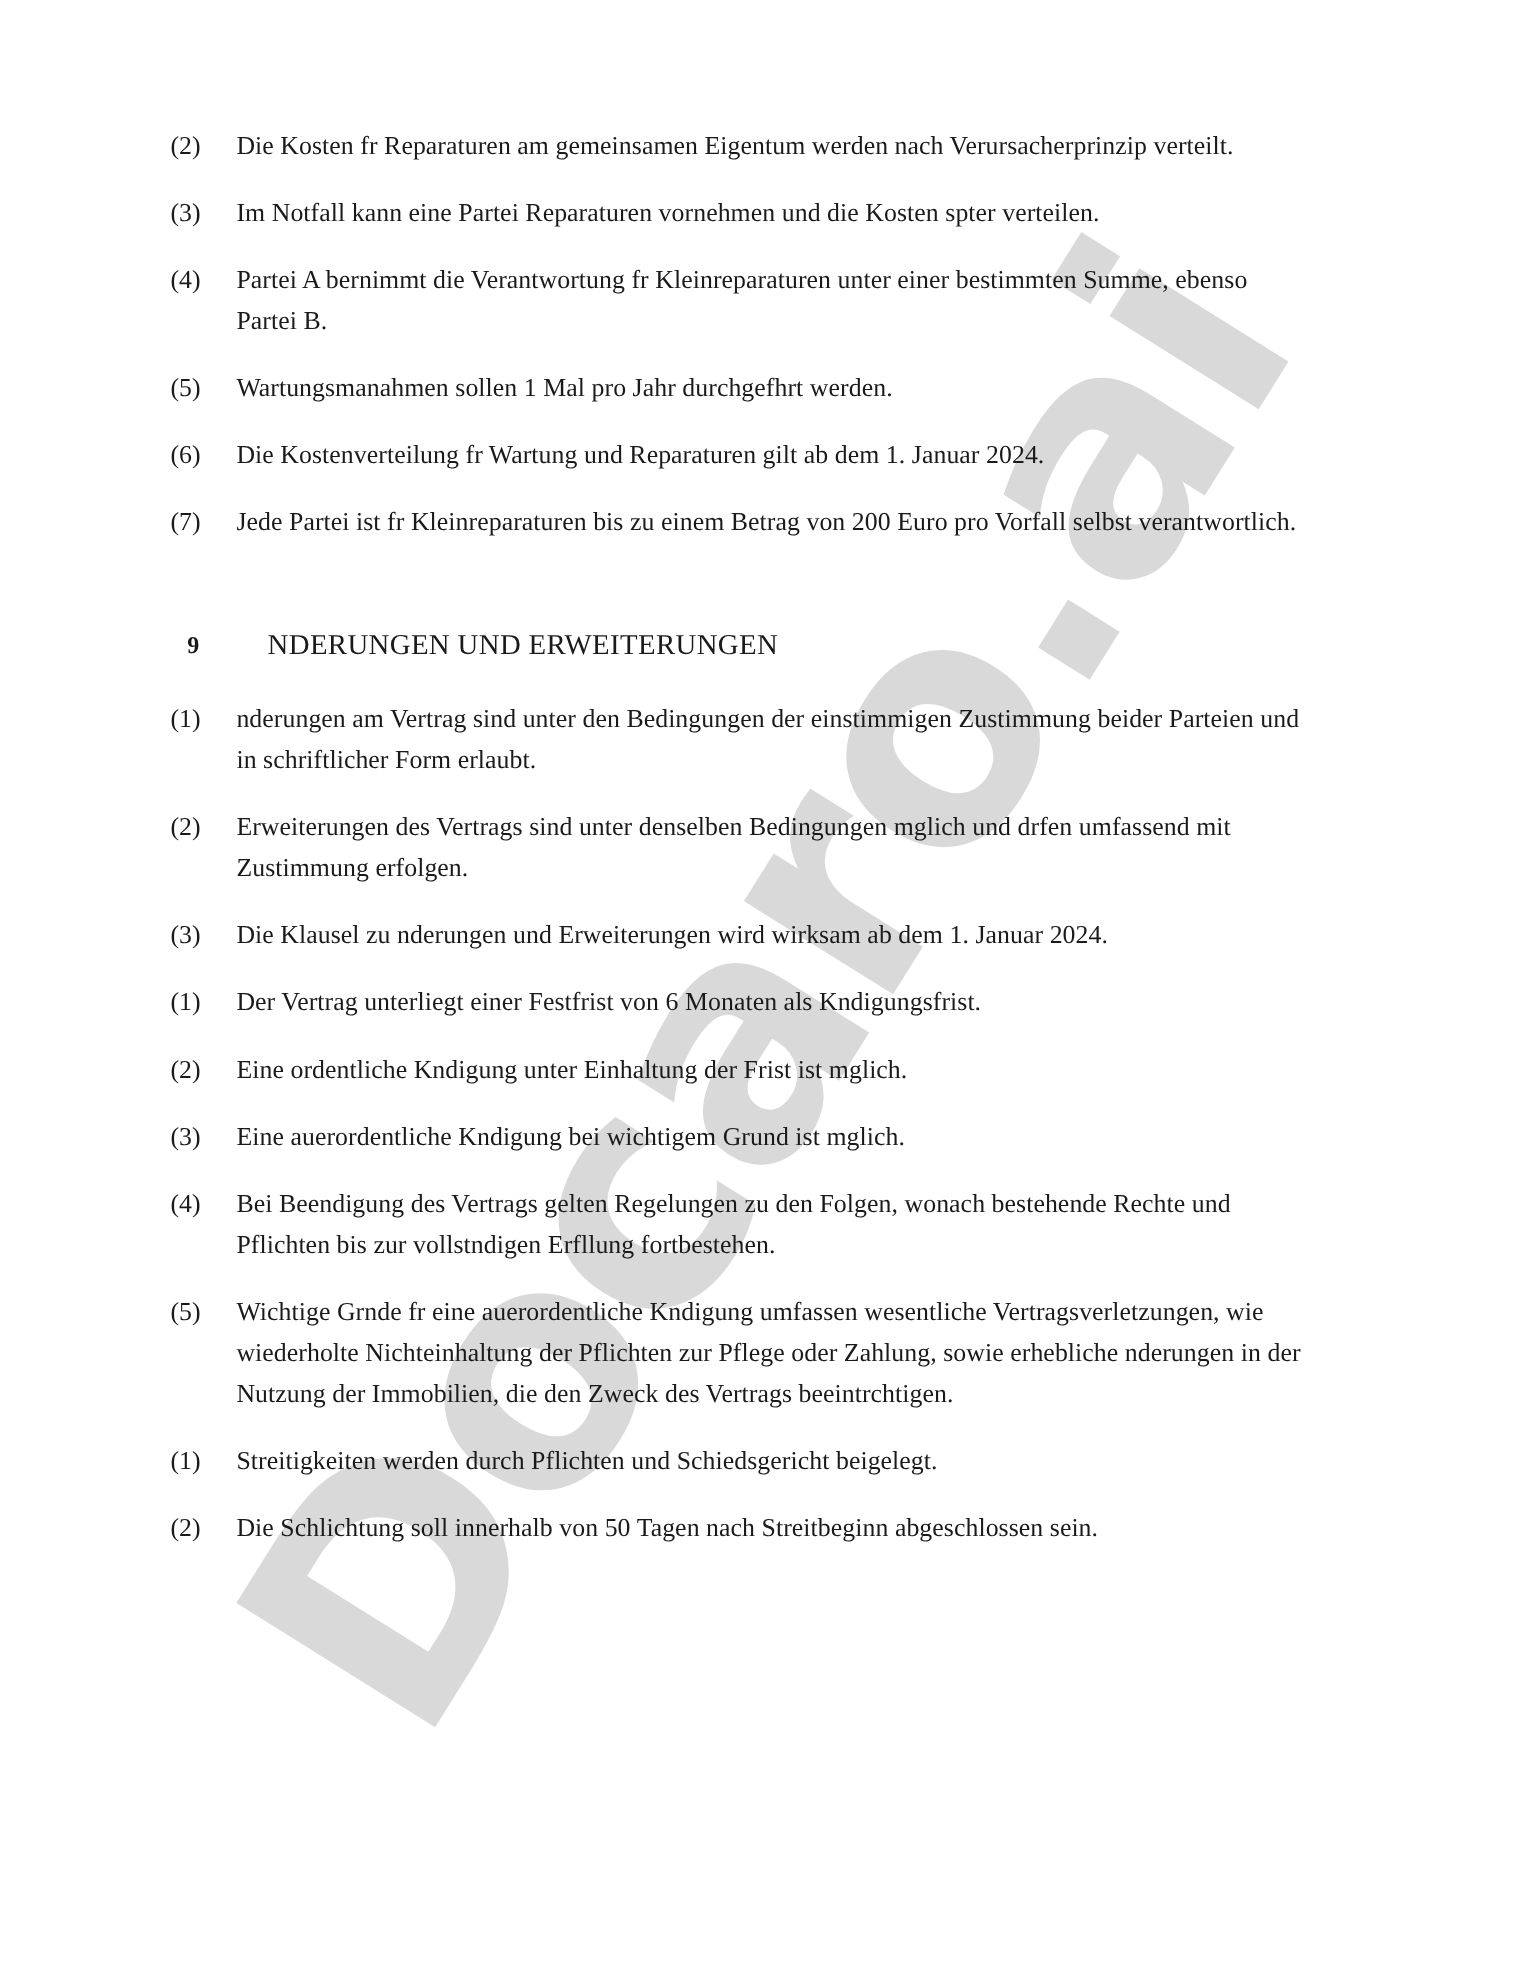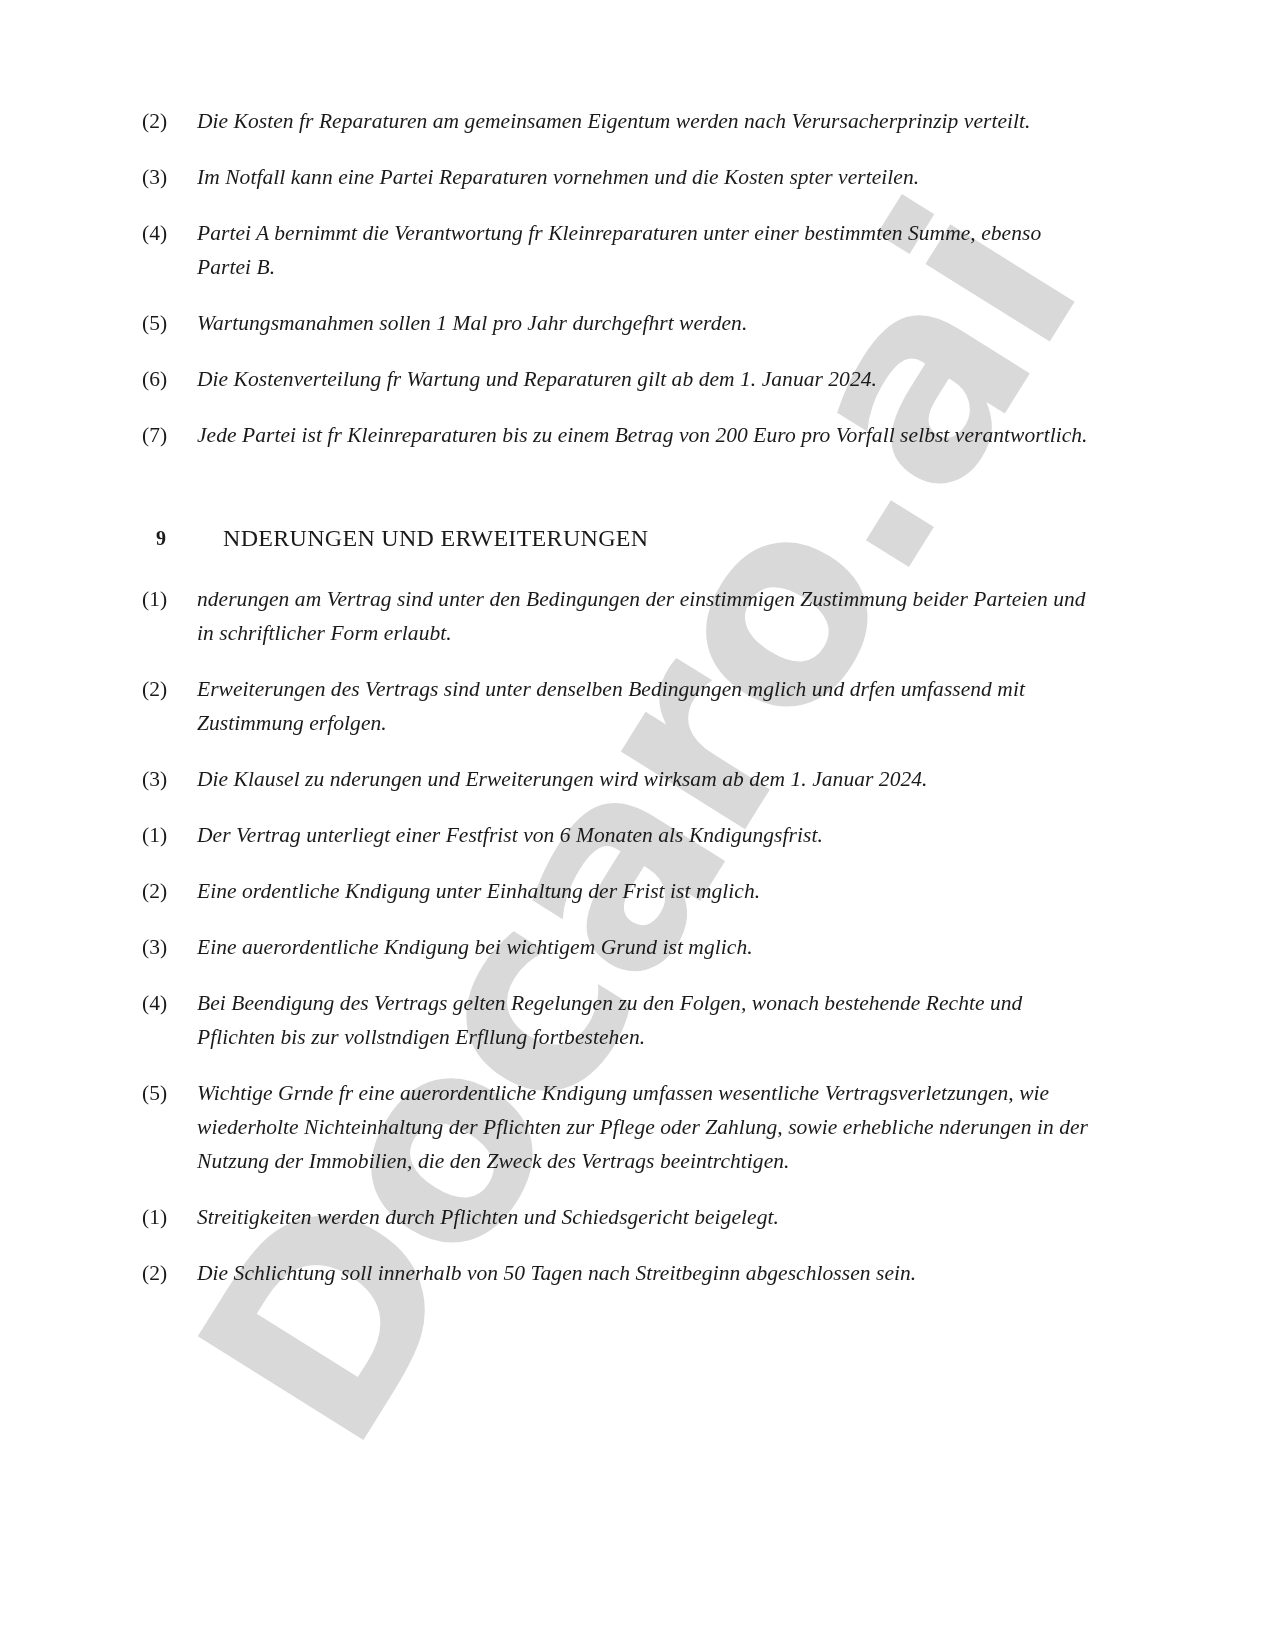--- a/index.html
+++ b/index.html
@@ -71,21 +71,20 @@
     line-height: 34px;
     white-space: nowrap;
   }
 
   .clause-text {
     flex: 1 1 auto;
     font-size: 21.5px;
     line-height: 34px;
     text-align: left;
     letter-spacing: 0.05px;
-    font-style: italic;
   }
 
   .section-heading {
     display: flex;
     align-items: flex-start;
     margin-top: 62px;
     margin-bottom: 30px;
   }
 
   .section-heading.first {

